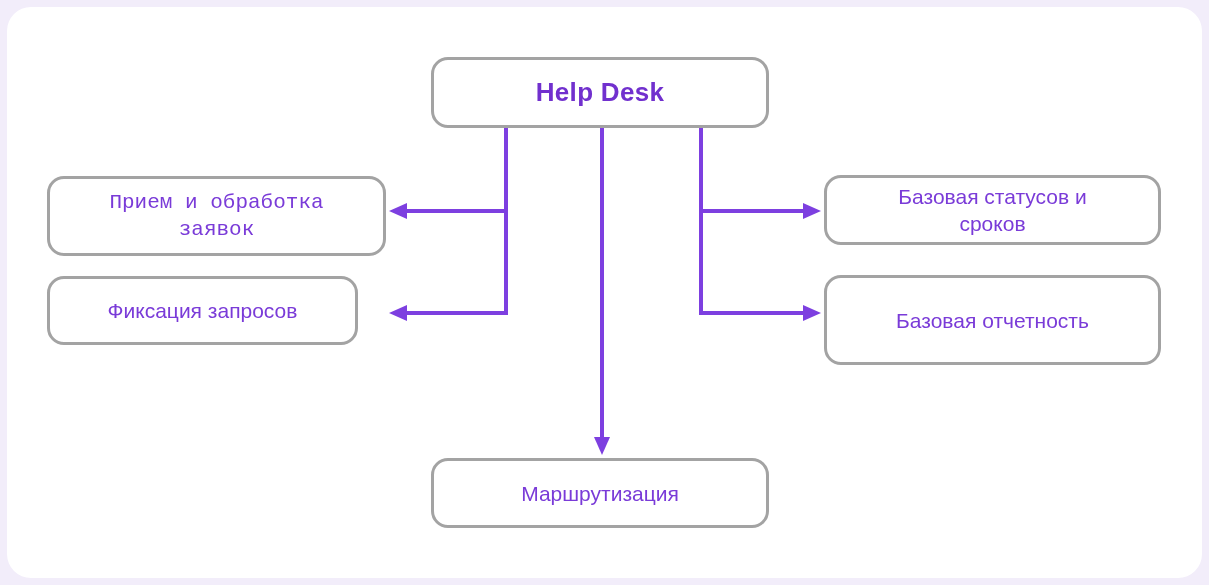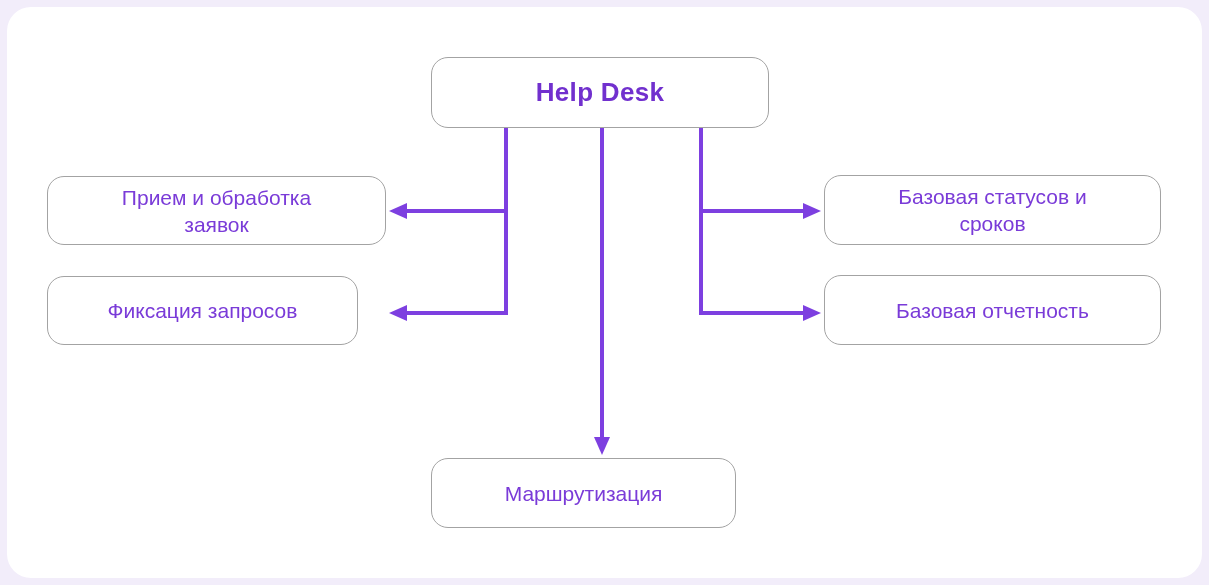--- a/index.html
+++ b/index.html
@@ -30,43 +30,43 @@
     left: 0;
     top: 0;
     width: 1209px;
     height: 585px;
     pointer-events: none;
   }
   .node {
     position: absolute;
     box-sizing: border-box;
     background: #FFFFFF;
-    border: 1px solid #a3a3a3;
+    border: 3px solid #a3a3a3;
     border-radius: 17px;
     display: flex;
     align-items: center;
     justify-content: center;
     text-align: center;
     color: #7A3BD8;
     font-size: 21px;
     line-height: 27px;
     font-weight: 500;
   }
   .node-help-desk {
     left: 431px; top: 57px; width: 338px; height: 71px;
     font-size: 26px;
     font-weight: 700;
     color: #7130CE;
     letter-spacing: 0.3px;
   }
-  .node-intake   { left: 47px;  top: 176px; width: 339px; height: 69px; }
+  .node-intake   { left: 47px;  top: 176px; width: 339px; height: 80px; font-family: Liberation Mono, monospace; }
   .node-capture  { left: 47px;  top: 276px; width: 311px; height: 69px; }
   .node-status   { left: 824px; top: 175px; width: 337px; height: 70px; }
-  .node-report   { left: 824px; top: 275px; width: 337px; height: 70px; }
-  .node-routing  { left: 431px; top: 458px; width: 305px; height: 70px; }
+  .node-report   { left: 824px; top: 275px; width: 337px; height: 90px; }
+  .node-routing  { left: 431px; top: 458px; width: 338px; height: 70px; }
   .label-wrap-230 { display: inline-block; max-width: 230px; }
   .edge-line {
     stroke: #7D3FE0;
     stroke-width: 4;
     fill: none;
   }
   .edge-head {
     fill: #7D3FE0;
     stroke: none;
   }

